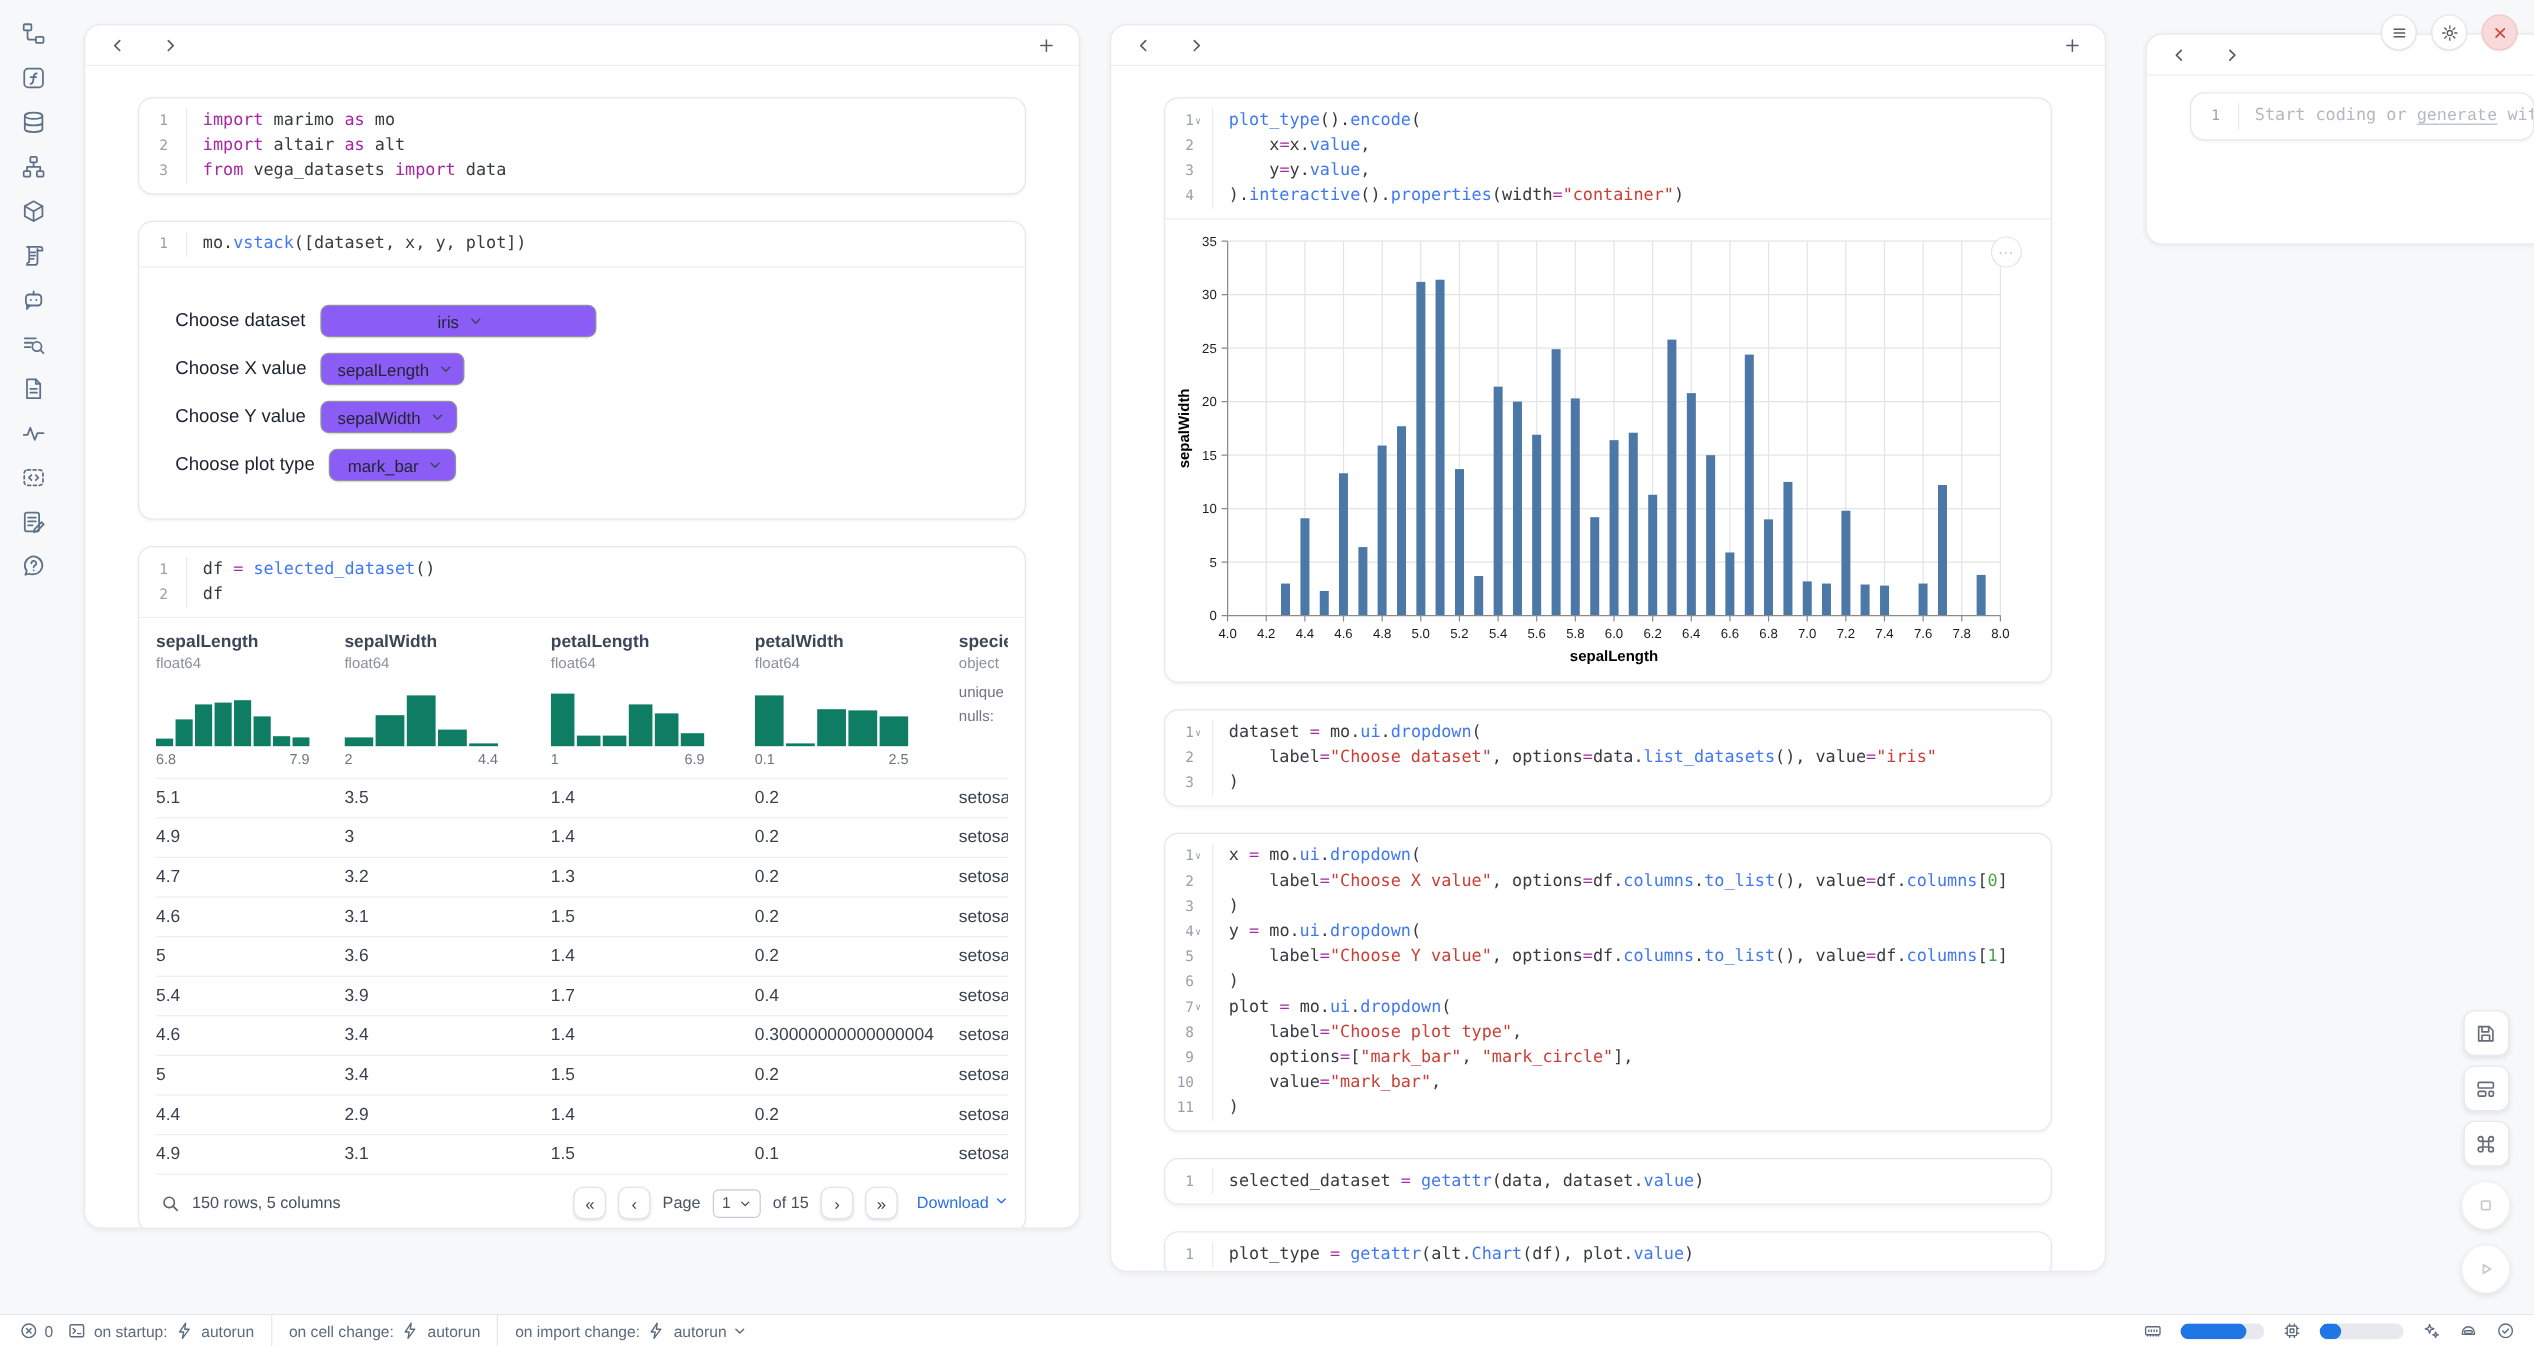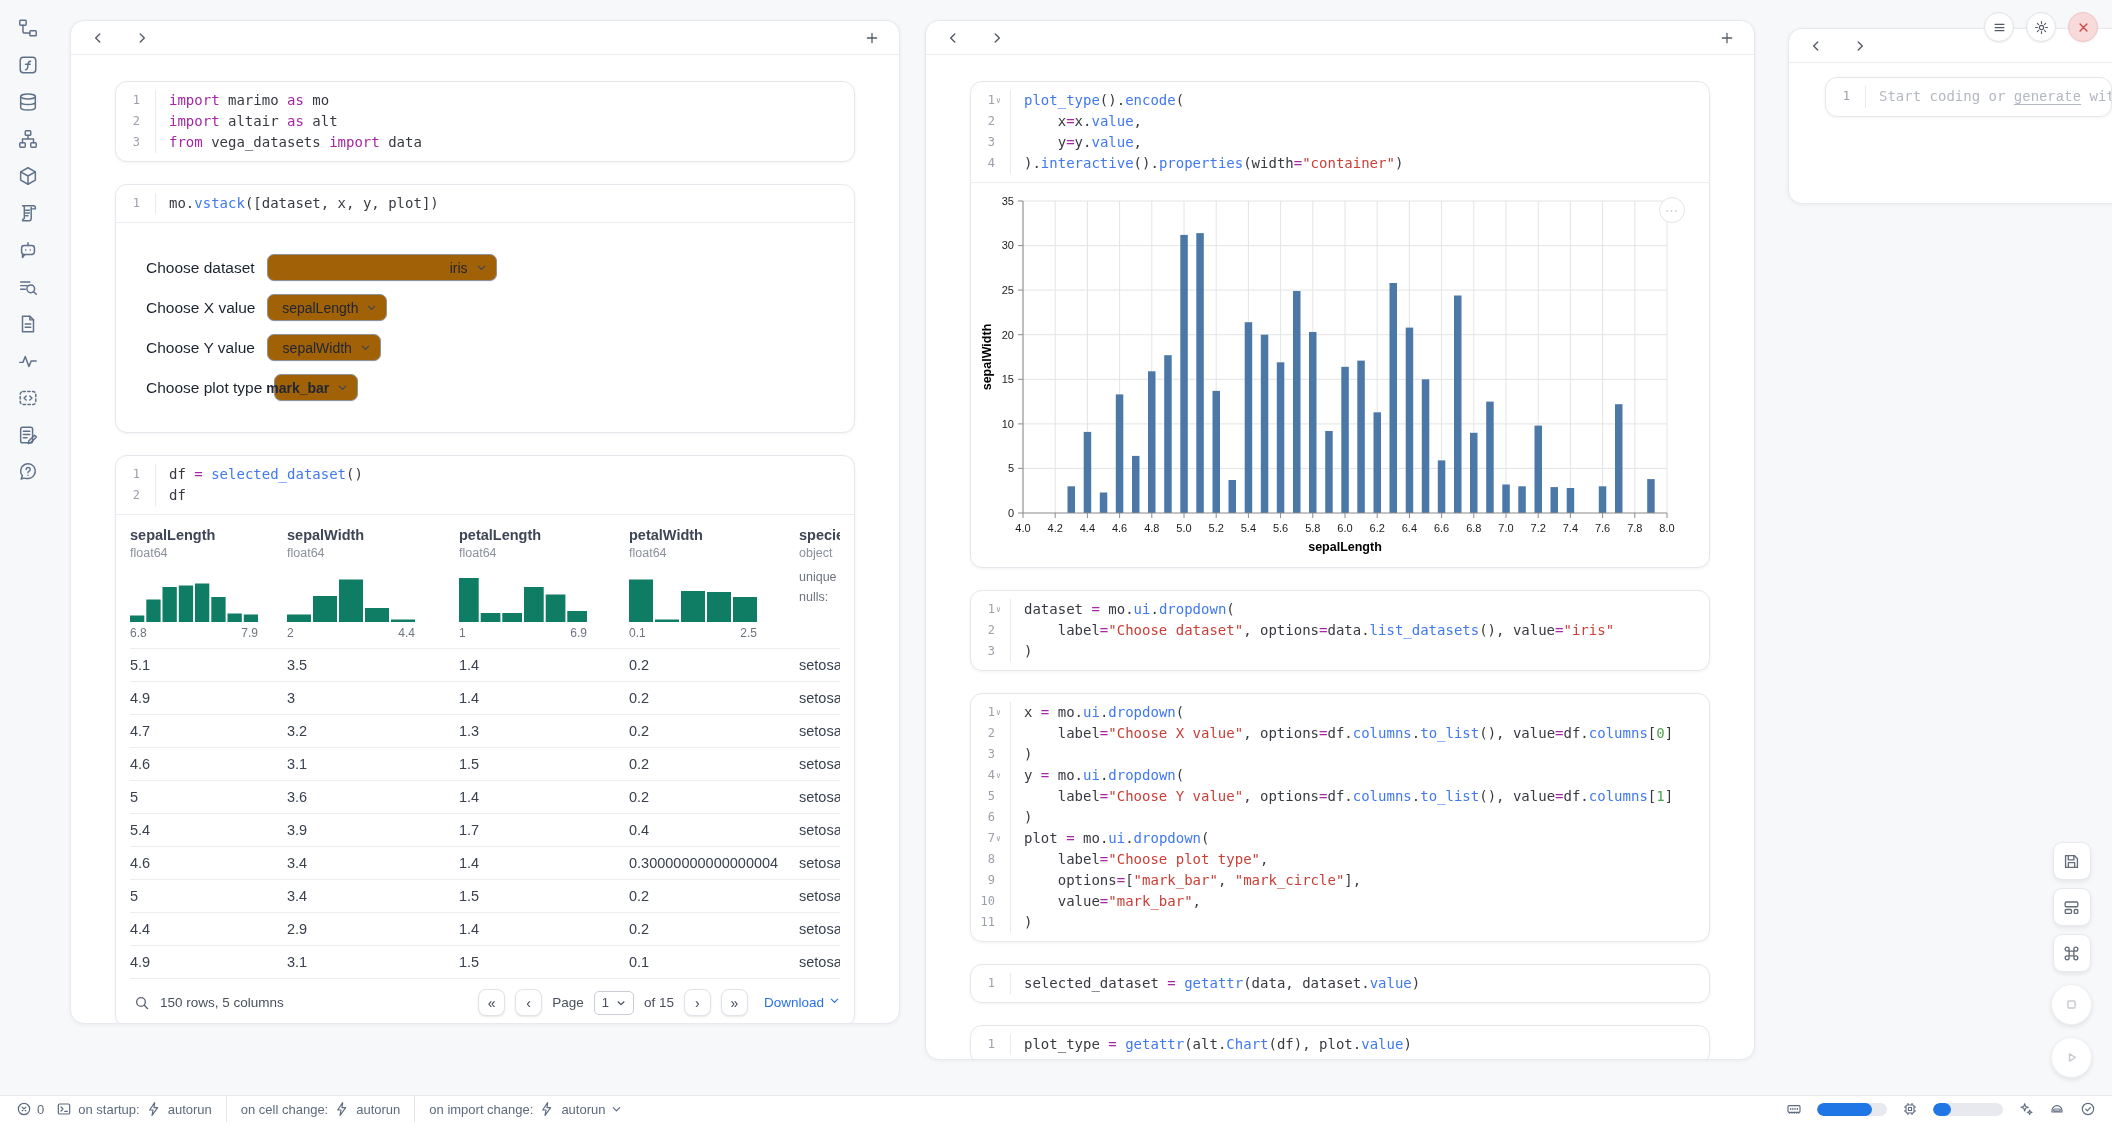--- a/index.html
+++ b/index.html
@@ -39,22 +39,22 @@
   .tk-str { color:#ca3e36; }
   .tk-num { color:#50a14f; }
   .tk-pl  { color:#383a42; }
   .tk-ph  { color:#b3b8c2; }
   .tk-ph.u { text-decoration:underline; text-underline-offset:3px;font-family:Liberation Mono, monospace; }
 
   .cell-output { border-top:1px solid #eceef1; padding:18px 14px 18px; }
 
   
   .ctl-row { display:flex; align-items:center; gap:12px; margin:13px 0 13px 16px; font-size:15.5px; color:#1c2330; }
-  .select { border:1px solid #8d939c; border-radius:7px; height:27px; display:flex; align-items:center; justify-content:flex-end;
-            padding:0 9px 0 12px; font-size:14px; color:#202633; background:#a16207; box-shadow:0 1px 1px rgba(0,0,0,.05); cursor:pointer; }
+  .select { border:1px solid #8d939c; border-radius:7px; height:27px; display:flex; align-items:center; justify-content:center;
+            padding:0 9px 0 12px; font-size:14px; color:#202633; background:#8b5cf6; box-shadow:0 1px 1px rgba(0,0,0,.05); cursor:pointer; }
   .select svg { width:11px; height:11px; flex:0 0 auto; margin-left:8px; }
 
   
   .tbl { margin:2px 12px 0; font-size:14.5px; color:#39414f; }
   .tbl-head { display:grid; grid-template-columns:157px 172px 170px 170px 1fr; padding:10px 0 8px; }
   .th { overflow:hidden; }
   .th-name { font-weight:bold; color:#3d4656; font-size:14.5px; white-space:nowrap; }
   .th-type { color:#8a909c; font-size:12.5px; margin-top:3px; white-space:nowrap; }
   .th-hist { margin-top:12px; display:block; }
   .th-range { width:128px; display:flex; justify-content:space-between; color:#6e7580; font-size:12px; margin-top:4px; }
@@ -282,21 +282,21 @@
               <span>sepalWidth</span>
               <span style="display: flex;">
                 <svg viewBox="0 0 24 24" fill="none" stroke="#3c4453" stroke-width="2.6" stroke-linecap="round" stroke-linejoin="round">
                   <path d="M5 9l7 7 7-7"></path>
                 </svg>
               </span>
             </div>
           </div>
           <div class="ctl-row">
             <span>Choose plot type</span>
-            <div class="select" style="width: 84px; font-weight: bold;">
+            <div class="select" style="width: 106px;">
               <span>mark_bar</span>
               <span style="display: flex;">
                 <svg viewBox="0 0 24 24" fill="none" stroke="#3c4453" stroke-width="2.6" stroke-linecap="round" stroke-linejoin="round">
                   <path d="M5 9l7 7 7-7"></path>
                 </svg>
               </span>
             </div>
           </div>
         </div>
       </div>

